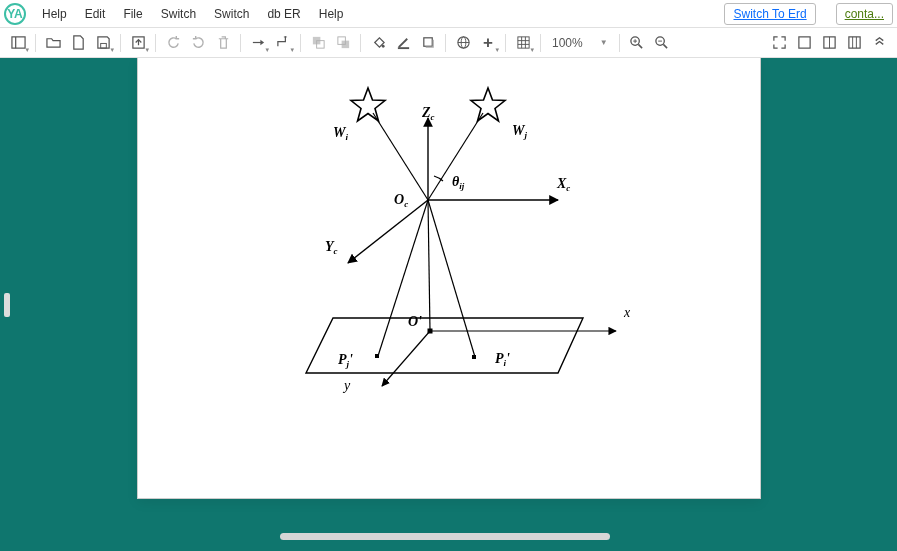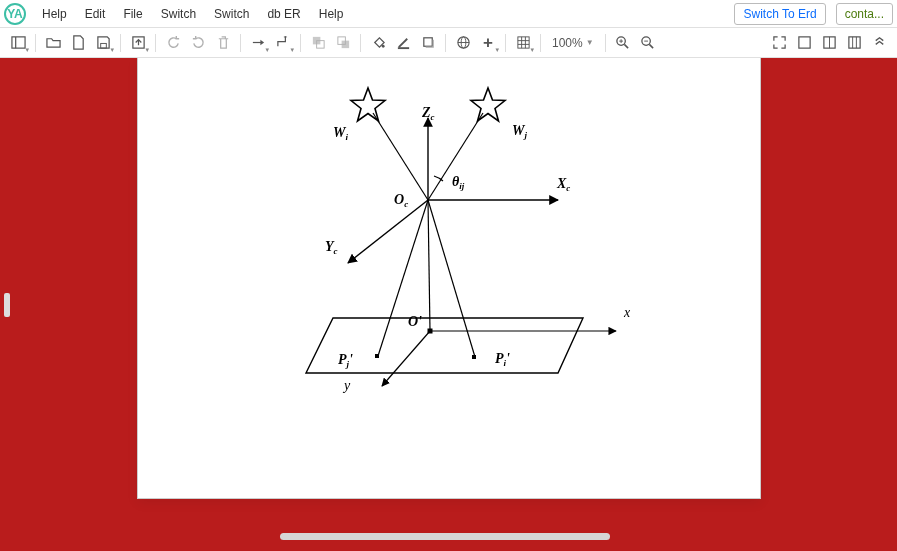--- a/index.html
+++ b/index.html
@@ -3,35 +3,35 @@
 <meta charset="utf-8">
 <style>
   * { box-sizing: border-box; margin: 0; padding: 0; }
   html, body { width: 897px; height: 551px; font-family: -apple-system, "Segoe UI", Arial, sans-serif; font-size: 12px; color: #333; background: #fff; overflow: hidden; }
 
   
   .menubar { display: flex; align-items: center; height: 28px; border-bottom: 1px solid #e0e0e0; padding: 0 4px; gap: 2px; }
   .logo { width: 22px; height: 22px; border-radius: 50%; border: 2px solid #3dbfa6; display: flex; align-items: center; justify-content: center; font-size: 12px; font-weight: bold; color: #3dbfa6; margin-right: 6px; }
   .menu-item { padding: 4px 8px; cursor: default; }
   .menubar-spacer { flex: 1; }
-  .top-btn { border: 1px solid #bbb; border-radius: 3px; padding: 3px 8px; font-size: 12px; background: #fff; cursor: pointer; margin-left: 8px; }
+  .top-btn { border: 1px solid #bbb; border-radius: 3px; padding: 3px 8px; font-size: 12px; background: #fff; cursor: pointer; margin-left: 18px; text-decoration: underline; }
   .top-btn.blue { color: #0d6efd; }
   .top-btn.red { color: #4d7c0f; }
 
   
   .toolbar { display: flex; align-items: center; height: 30px; border-bottom: 1px solid #e0e0e0; padding: 0 6px; gap: 1px; color: #555; }
   .tb-btn { width: 24px; height: 24px; display: flex; align-items: center; justify-content: center; font-size: 13px; cursor: pointer; border-radius: 2px; position: relative; }
   .tb-sep { width: 1px; height: 18px; background: #ddd; margin: 0 4px; }
   .tb-btn svg { width: 15px; height: 15px; display: block; }
   .drop::after { content: "▾"; font-size: 7px; position: absolute; right: 1px; bottom: 1px; color: #888; }
-  .zoom { padding: 0 6px; font-size: 12px; display: flex; align-items: center; gap: 3px; cursor: pointer; }
+  .zoom { padding: 0 6px; font-size: 12px; display: flex; align-items: center; gap: 17px; cursor: pointer; }
   .toolbar-spacer { flex: 1; }
 
   
-  .workspace { position: relative; width: 897px; height: calc(551px - 58px); background: #b91c1c; overflow: hidden; }
+  .workspace { position: relative; width: 897px; height: calc(551px - 58px); background: #0f766e; overflow: hidden; }
   .collapse-panel { position: absolute; left: 4px; top: 50%; transform: translateY(-50%); width: 6px; height: 24px; background: #ddd; border-radius: 2px; cursor: pointer; }
   .canvas-frame { position: absolute; left: 138px; top: 0; width: 622px; height: 440px; background: #fff; box-shadow: 0 0 0 1px #ccc, 0 4px 12px rgba(0,0,0,.08); }
   .scroll-h { position: absolute; left: 280px; bottom: 11px; width: 330px; height: 7px; background: #d6d6d6; border-radius: 4px; }
 
   
   .lbl { font-family: "Times New Roman", serif; font-weight: bold; font-style: italic; font-size: 14px; fill: #000; }
   .sub { font-size: 9px; }
 </style>
 </head>
 <body>

